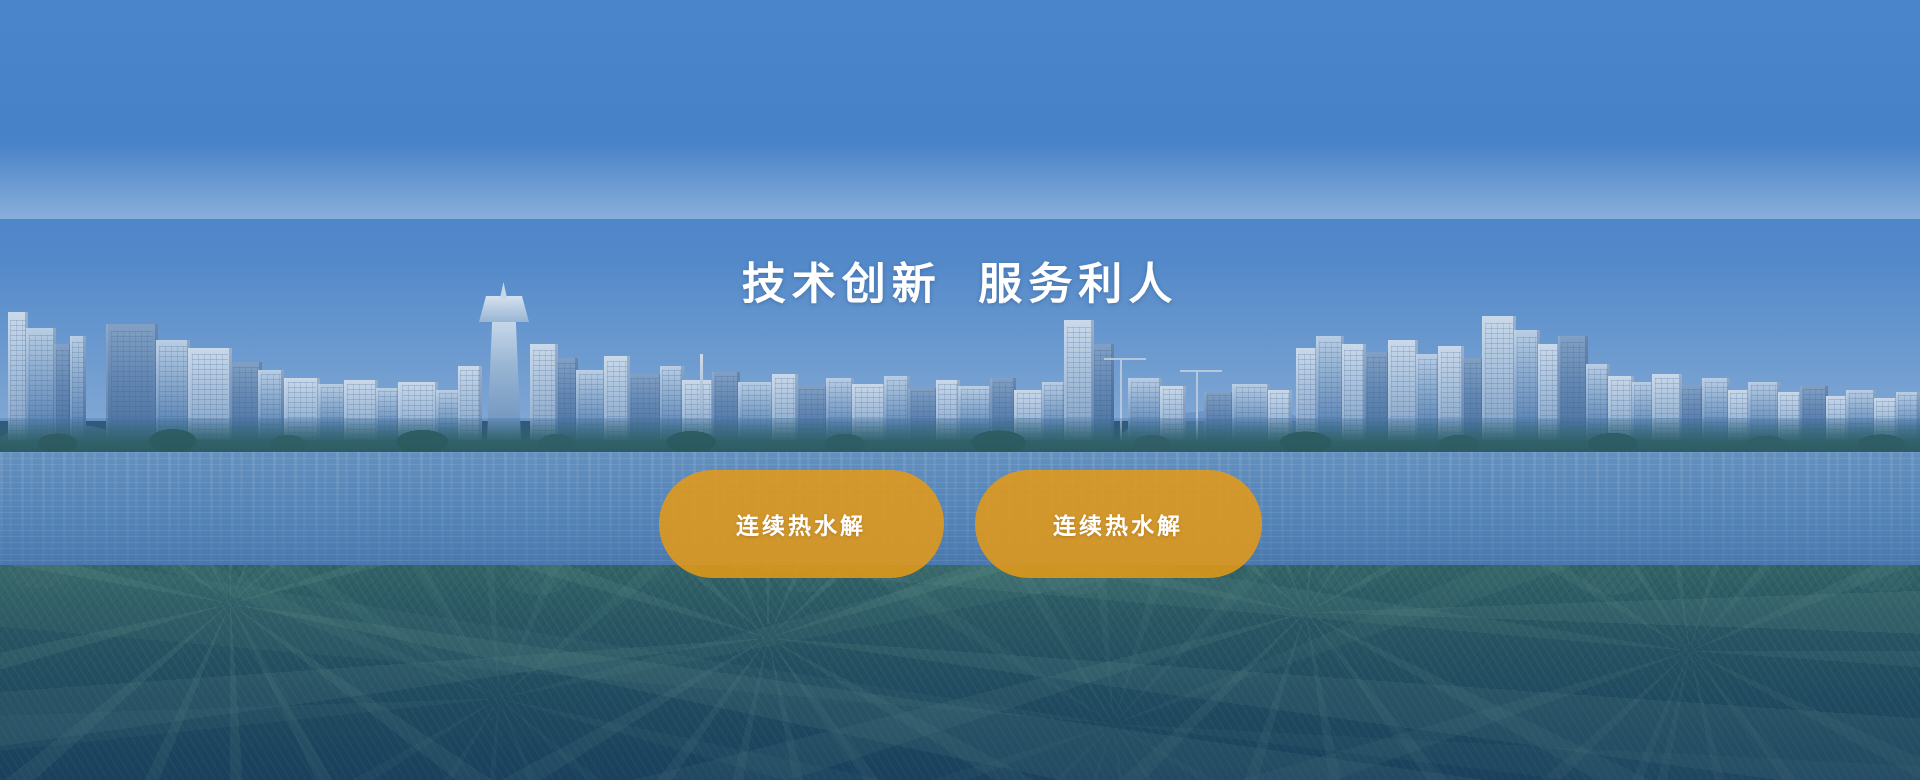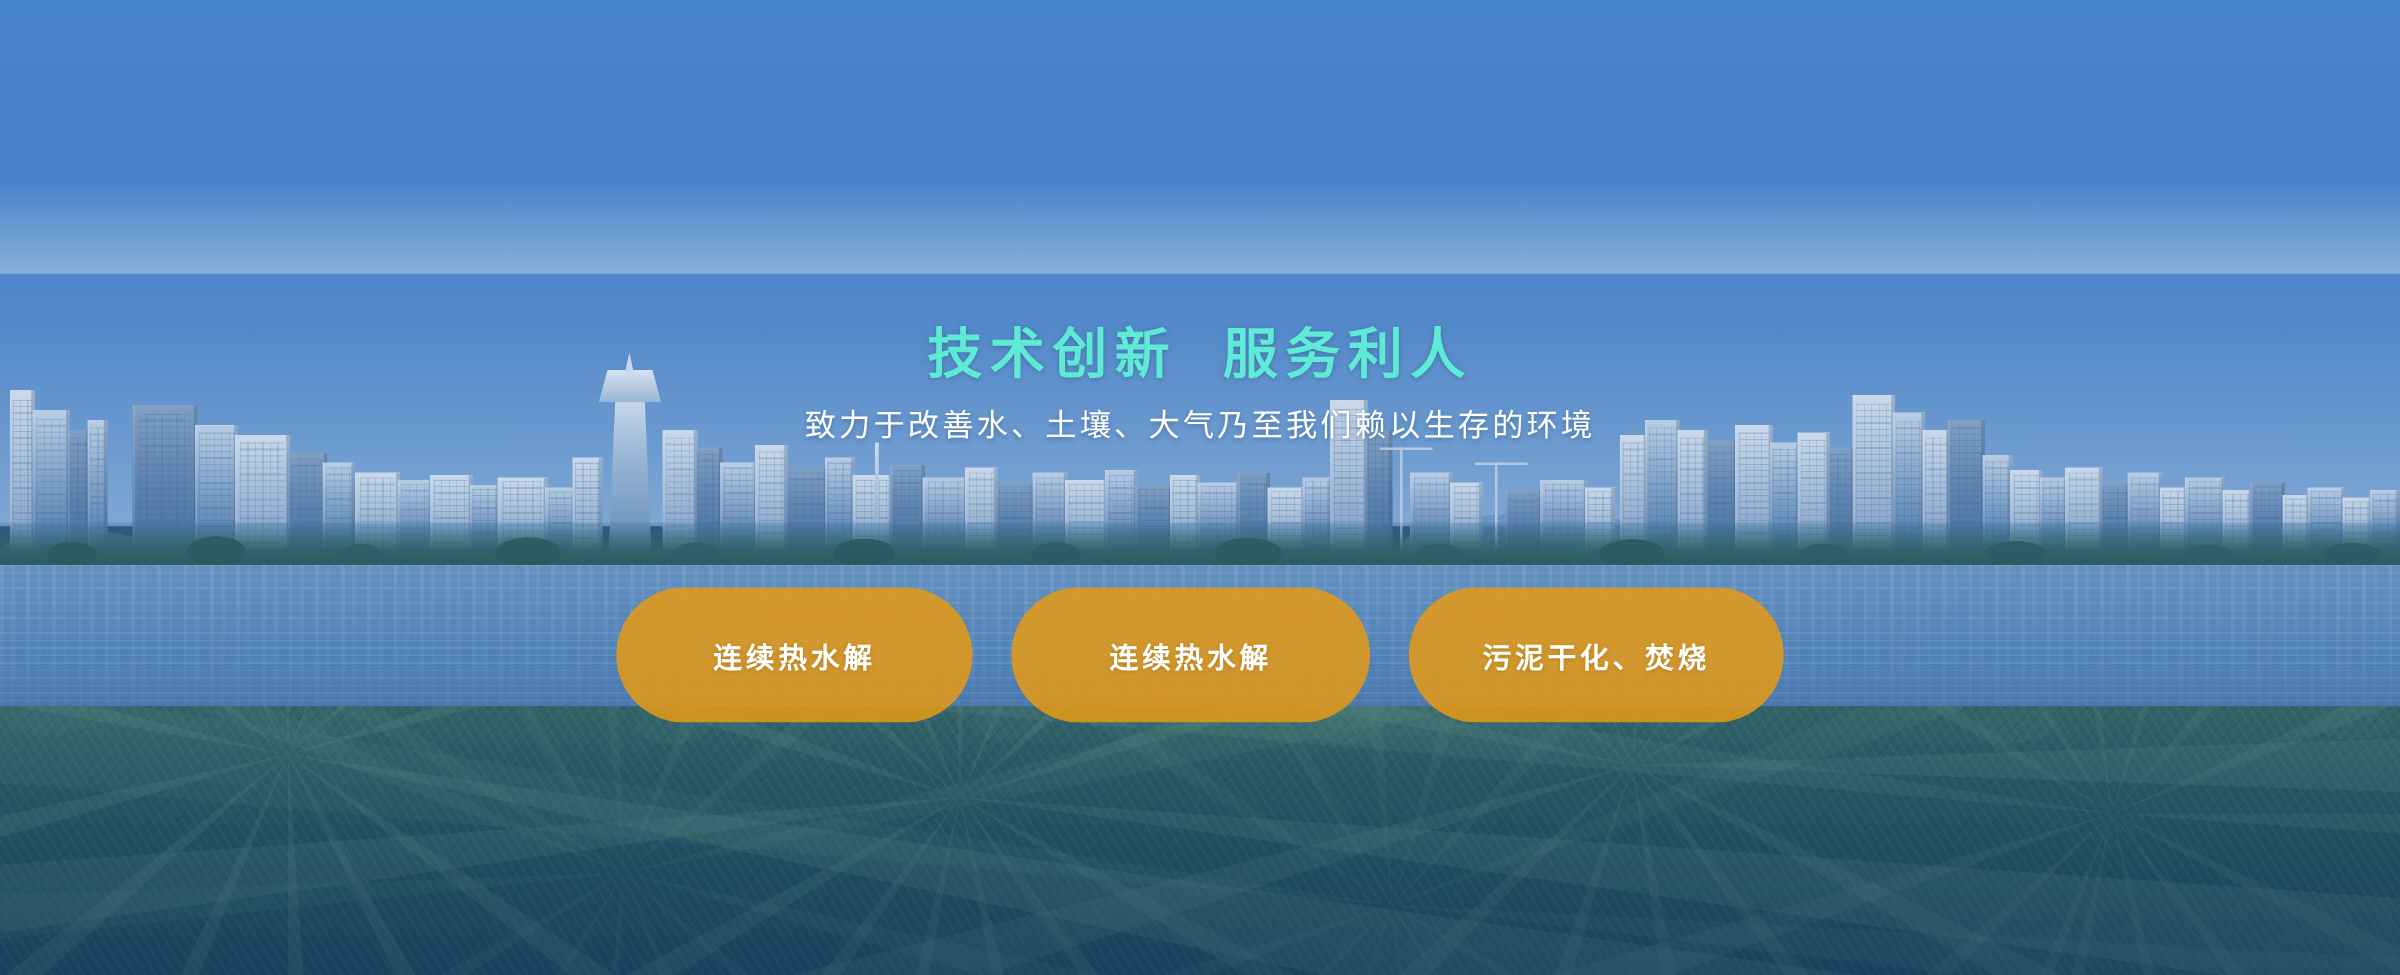--- a/index.html
+++ b/index.html
@@ -251,21 +251,21 @@
     left: 0; right: 0;
     top: 258px;
     text-align: center;
     pointer-events: none;
   }
   .hero-title {
     margin: 0;
     font-size: 44px;
     line-height: 1.18;
     font-weight: 700;
-    color: #5eead4;
+    color: #ffffff;
     letter-spacing: 6px;
     text-shadow: 0 1px 4px rgba(22,58,100,.35);
     white-space: pre;
   }
   .hero-subtitle {
     margin: 14px 0 0 0;
     font-size: 25px;
     line-height: 1.4;
     font-weight: 400;
     color: #ffffff;
@@ -417,28 +417,24 @@
 
   <div class="canopy">
     <div class="canopy-tex"></div>
     <div class="canopy-shade"></div>
   </div>
 
   <div class="grade"></div>
 
   <div class="hero-copy">
     <h1 class="hero-title">技术创新  服务利人</h1>
-    <p class="hero-subtitle">致力于改善水、土壤、大气乃至我们赖以生存的环境</p>
   </div>
 
   <div class="pill-row">
     <button class="pill pill-1">
       <span class="pill-label">连续热水解</span>
     </button>
     <button class="pill pill-2">
       <span class="pill-label">连续热水解</span>
     </button>
-    <button class="pill pill-3">
-      <span class="pill-label">污泥干化、焚烧</span>
-    </button>
   </div>
 
 </div>
 
 </body></html>

